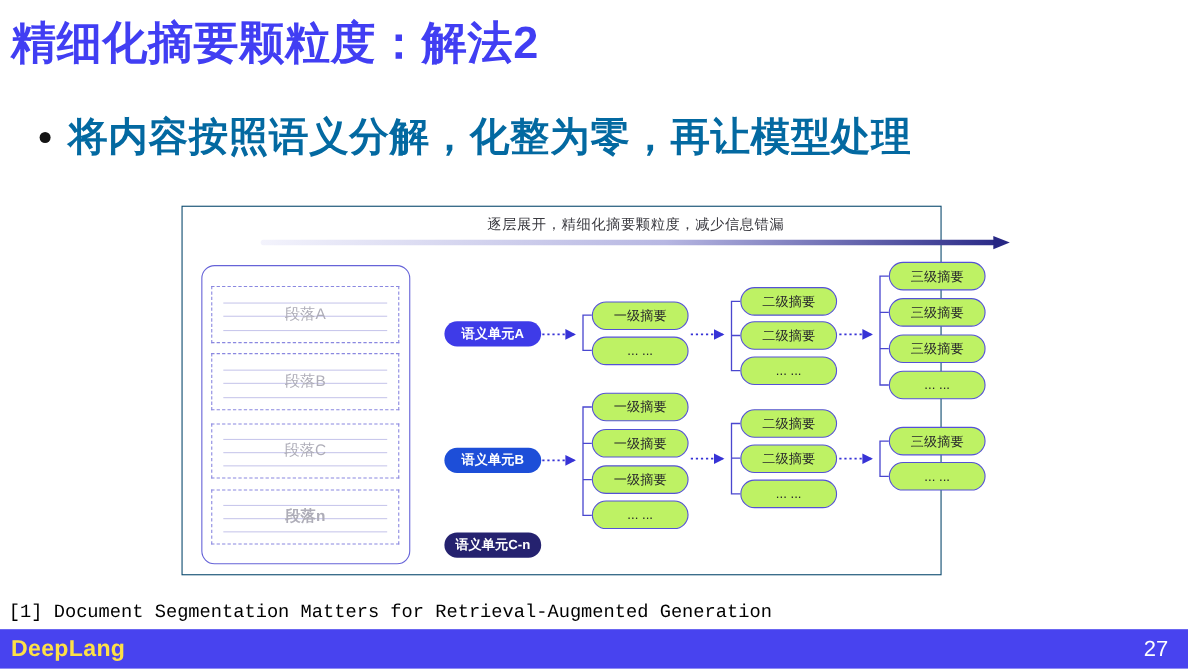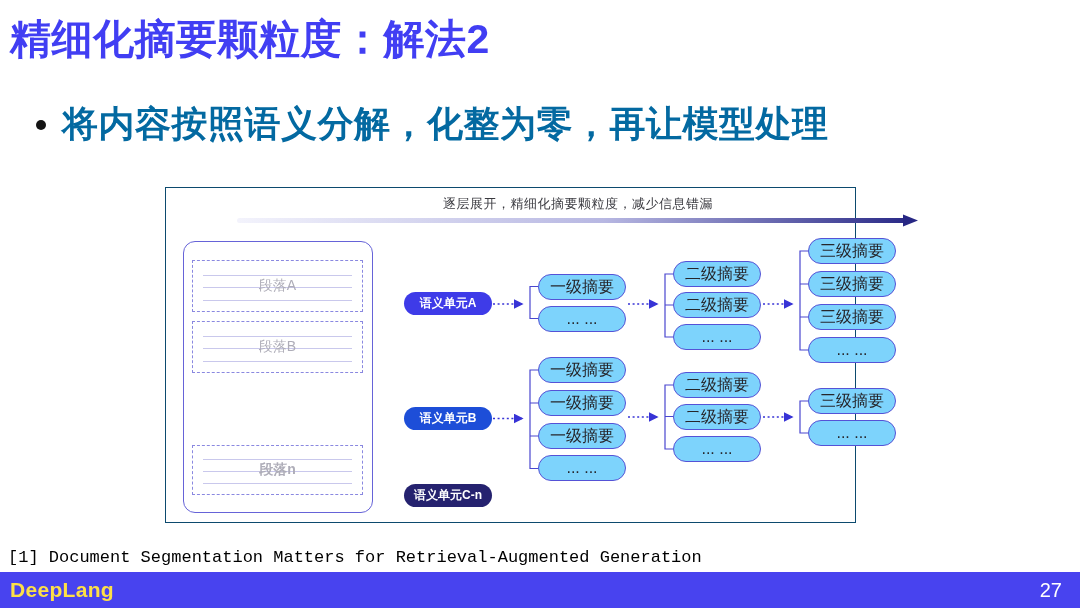--- a/index.html
+++ b/index.html
@@ -26,21 +26,21 @@
   .para-box{position:absolute;left:8px;width:171px;border:1px dashed #8a88e0;
             box-sizing:border-box;background:#fff;}
   .para-line{position:absolute;left:10px;right:10px;height:1px;background:#c9c8ec;}
   .para-label{position:absolute;left:0;right:0;top:0;bottom:0;display:flex;
               align-items:center;justify-content:center;font-size:14px;color:#aeadb8;}
 
   .unit-pill{position:absolute;left:238px;width:88px;height:23px;border-radius:12px;
              color:#fff;font-size:12px;font-weight:700;display:flex;
              align-items:center;justify-content:center;white-space:nowrap;}
   .sum-pill{position:absolute;width:88px;height:26px;border:1.4px solid #5552d6;
-            border-radius:14px;background:#7dd3fc;box-sizing:border-box;font-size:16px;
+            border-radius:14px;background:#bef264;box-sizing:border-box;font-size:12px;
             color:#26262b;display:flex;align-items:center;justify-content:center;
             white-space:nowrap;}
 
   .footnote{position:absolute;left:8px;top:548px;font-size:17px;color:#000;white-space:nowrap;font-family:Liberation Mono, monospace;}
 
   .bottombar{position:absolute;left:0;top:572px;width:1080px;height:36px;background:#4843ef;}
   .logo{position:absolute;left:10px;top:0;height:36px;display:flex;align-items:center;
         color:#fde047;font-size:21px;font-weight:800;letter-spacing:0.3px;}
   .pagenum{position:absolute;right:18px;top:0;height:36px;display:flex;align-items:center;
            color:#fff;font-size:20px;}
@@ -100,20 +100,26 @@
           <div class="para-line" style="top:52%;"></div>
           <div class="para-line" style="top:77%;"></div>
         <span class="para-label">段落B</span>
       </div>
       <div class="para-box" style="top:18px;height:52px;">
         <div class="para-line" style="top:27%;"></div>
           <div class="para-line" style="top:52%;"></div>
           <div class="para-line" style="top:77%;"></div>
         <span class="para-label">段落A</span>
       </div>
+      <div class="para-box" style="top:143px;height:50px;">
+        <div class="para-line" style="top:27%;"></div>
+          <div class="para-line" style="top:52%;"></div>
+          <div class="para-line" style="top:77%;"></div>
+        <span class="para-label">段落C</span>
+      </div>
       <div class="para-box" style="top:203px;height:50px;font-weight:bold;">
         <div class="para-line" style="top:27%;"></div>
           <div class="para-line" style="top:52%;"></div>
           <div class="para-line" style="top:77%;"></div>
         <span class="para-label">段落n</span>
       </div>
     </div>
 
     <div class="unit-pill" style="top: 104px; background: rgb(62, 59, 232);">语义单元A</div>
     <div class="unit-pill" style="top: 219px; background: #1d4ed8;">语义单元B</div>

